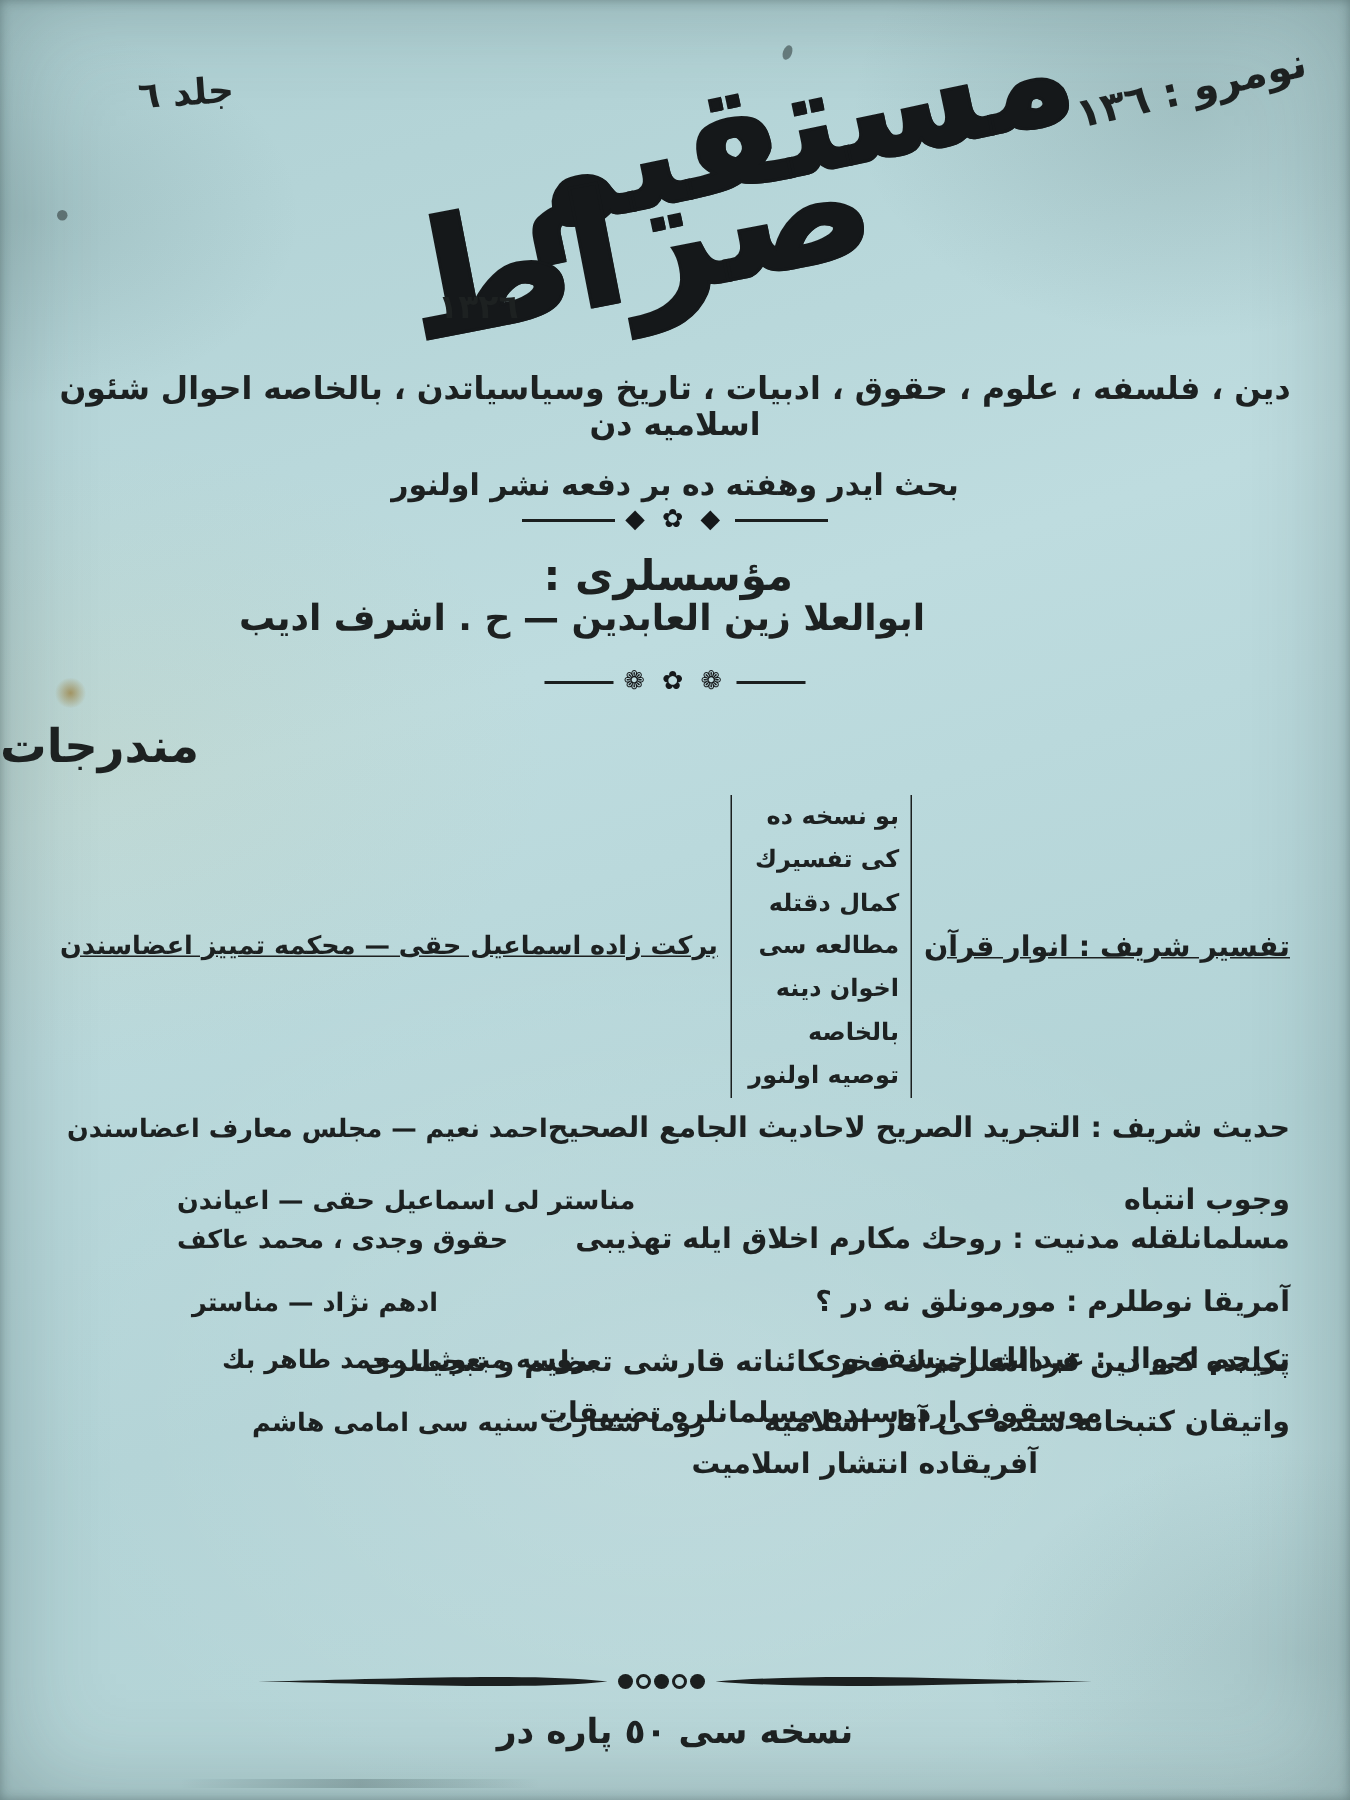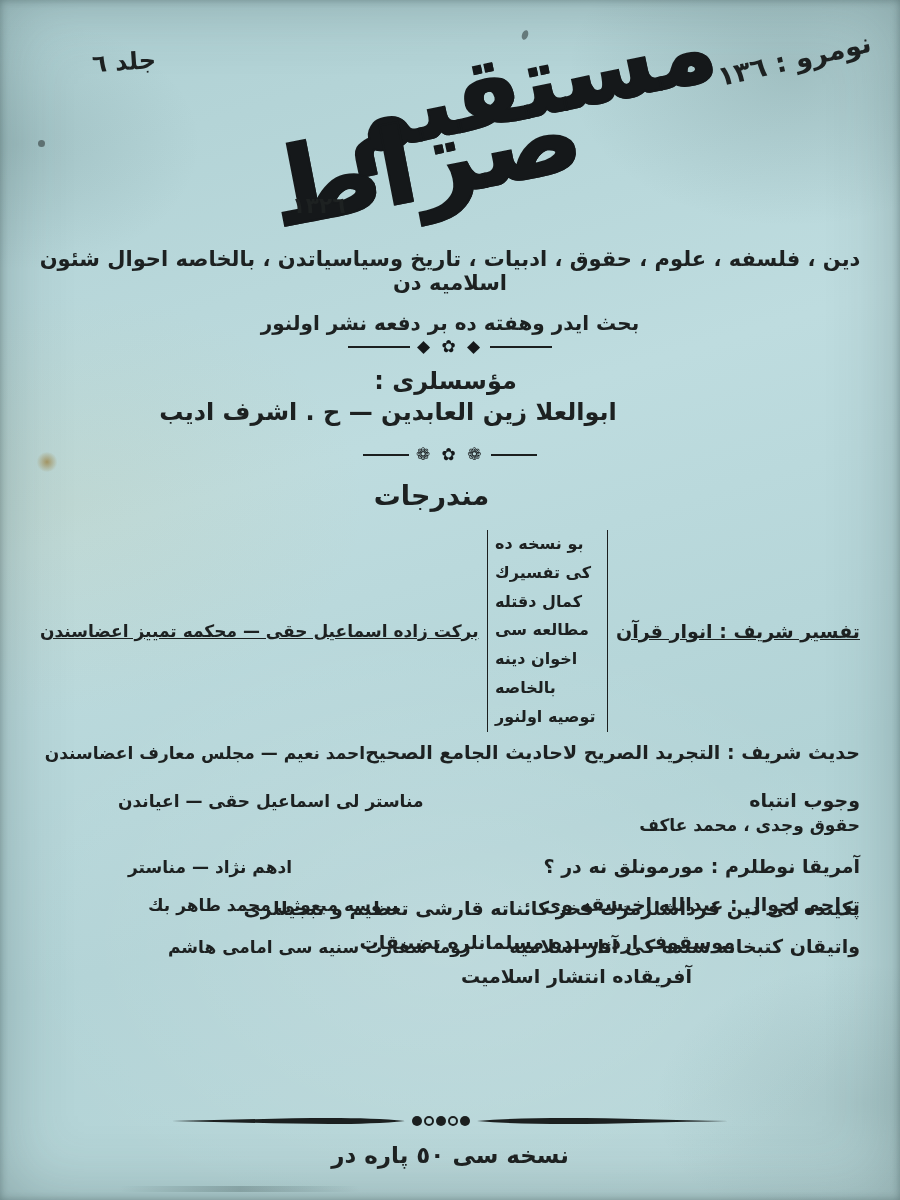--- a/index.html
+++ b/index.html
@@ -61,34 +61,34 @@
   
   .orn { left: 0; width: 900px; display: flex; justify-content: center; align-items: center; gap: 7px; }
   .orn .rule { height: 0; border-top: 2px solid #1b1f1f; }
   .orn .rule.w60 { width: 62px; }
   .orn .rule.w40 { width: 46px; }
   .orn .glyphs { font-size: 17px; line-height: 1; letter-spacing: 3px; color: #15181a; }
   .orn-upper { top: 338px; }
   .orn-middle { top: 446px; }
 
   
-  .founders-label { top: 367px; left: 0; width: 891px; text-align: center; font-size: 24px; font-weight: bold; }
+  .founders-label { top: 367px; left: 0; width: 891px; text-align: center; font-size: 28px; font-weight: bold; }
   .founders-names { top: 398px; left: 0; width: 776px; text-align: center; font-size: 24px; font-weight: bold; }
 
   
-  .contents-heading { top: 480px; left: 0; width: 863px; text-align: center; font-size: 27px; font-weight: bold; letter-spacing: 1px; }
+  .contents-heading { top: 480px; left: 0; width: 863px; text-align: left; font-size: 31px; font-weight: bold; letter-spacing: 1px; }
 
   .toc { top: 530px; right: 40px; left: 40px; }
   .toc-row { display: flex; align-items: baseline; justify-content: space-between; }
   .toc-title { font-size: 19px; font-weight: bold; white-space: nowrap; }
   .toc-author { font-size: 17px; font-weight: bold; white-space: nowrap; }
   .row-1 { align-items: stretch; margin-bottom: 9px; }
   .row-1 .toc-title, .row-1 .toc-author { align-self: center; text-decoration: underline; }
   .col-bar { width: 2px; background: #1b1f1f; margin: 0 8px; }
-  .toc-note { text-align: left; font-size: 16px; font-weight: bold; line-height: 1.8; }
+  .toc-note { text-align: right; font-size: 16px; font-weight: bold; line-height: 1.8; }
   .row-2 { margin-bottom: 26px; padding-left: 52px; }
   .row-3 { margin-bottom: 4px;  padding-left: 78px; }
   .row-4 { margin-bottom: 20px; padding-left: 78px; }
   .row-5 { margin-bottom: 16px; padding-left: 88px; }
   .row-6 { margin-bottom: 20px; padding-left: 108px; }
   .row-7 { padding-left: 128px; }
 
   
   .announcements { top: 891px; right: 40px; left: 40px; text-align: right; }
   .announce-line { font-size: 19px; font-weight: bold; line-height: 34px; white-space: nowrap; }
@@ -159,20 +159,21 @@
     <span class="toc-title">حديث شريف : التجريد الصريح لاحاديث الجامع الصحيح</span>
     <span class="toc-author">احمد نعيم — مجلس معارف اعضاسندن</span>
   </div>
 
   <div class="toc-row row-3">
     <span class="toc-title">وجوب انتباه</span>
     <span class="toc-author">مناستر لى اسماعيل حقى — اعياندن</span>
   </div>
 
   <div class="toc-row row-4">
+    <span class="toc-title">مسلمانلقله مدنيت : روحك مكارم اخلاق ايله تهذيبى</span>
     <span class="toc-author">حقوق وجدى ، محمد عاكف</span>
   </div>
 
   <div class="toc-row row-5">
     <span class="toc-title">آمريقا نوطلرم : مورمونلق نه در ؟</span>
     <span class="toc-author">ادهم نژاد — مناستر</span>
   </div>
 
   <div class="toc-row row-6">
     <span class="toc-title">تراجم احوال : عبدالله اخيسقه وى</span>

